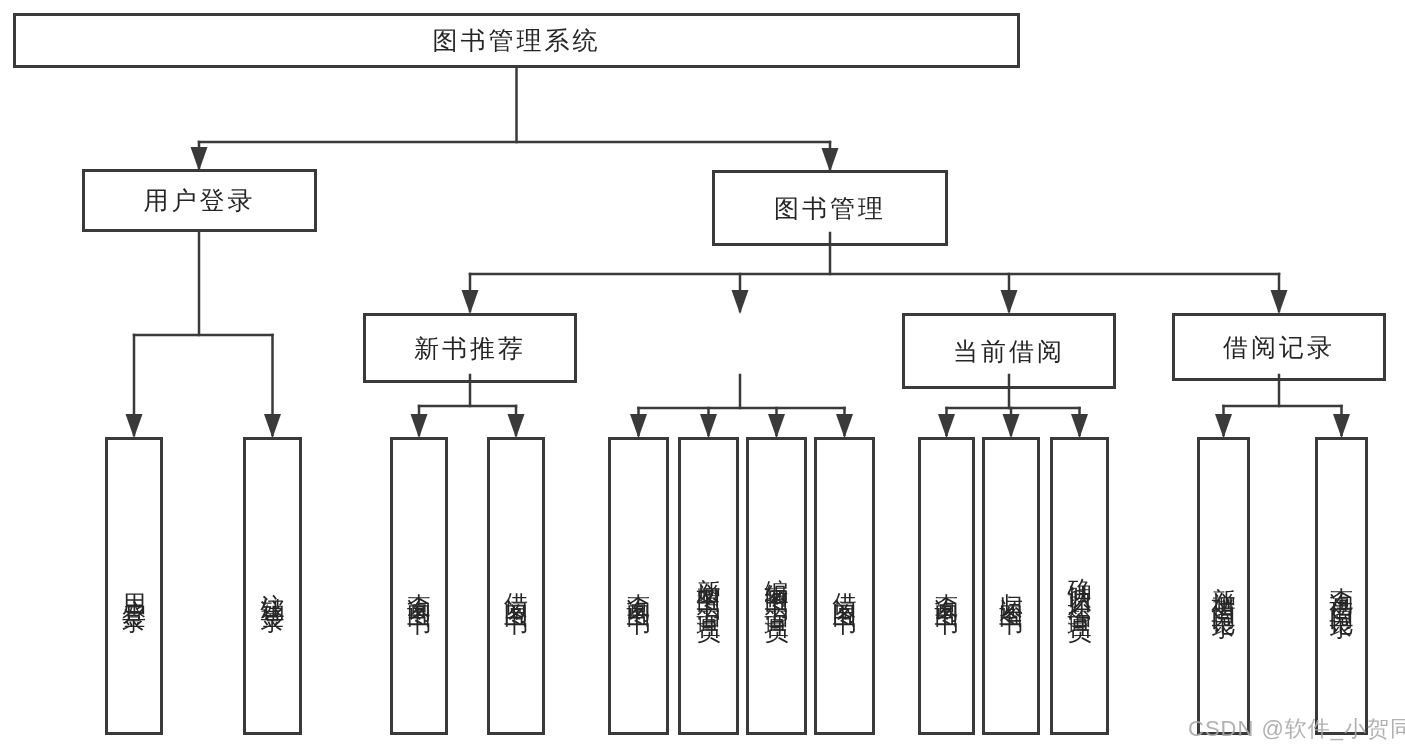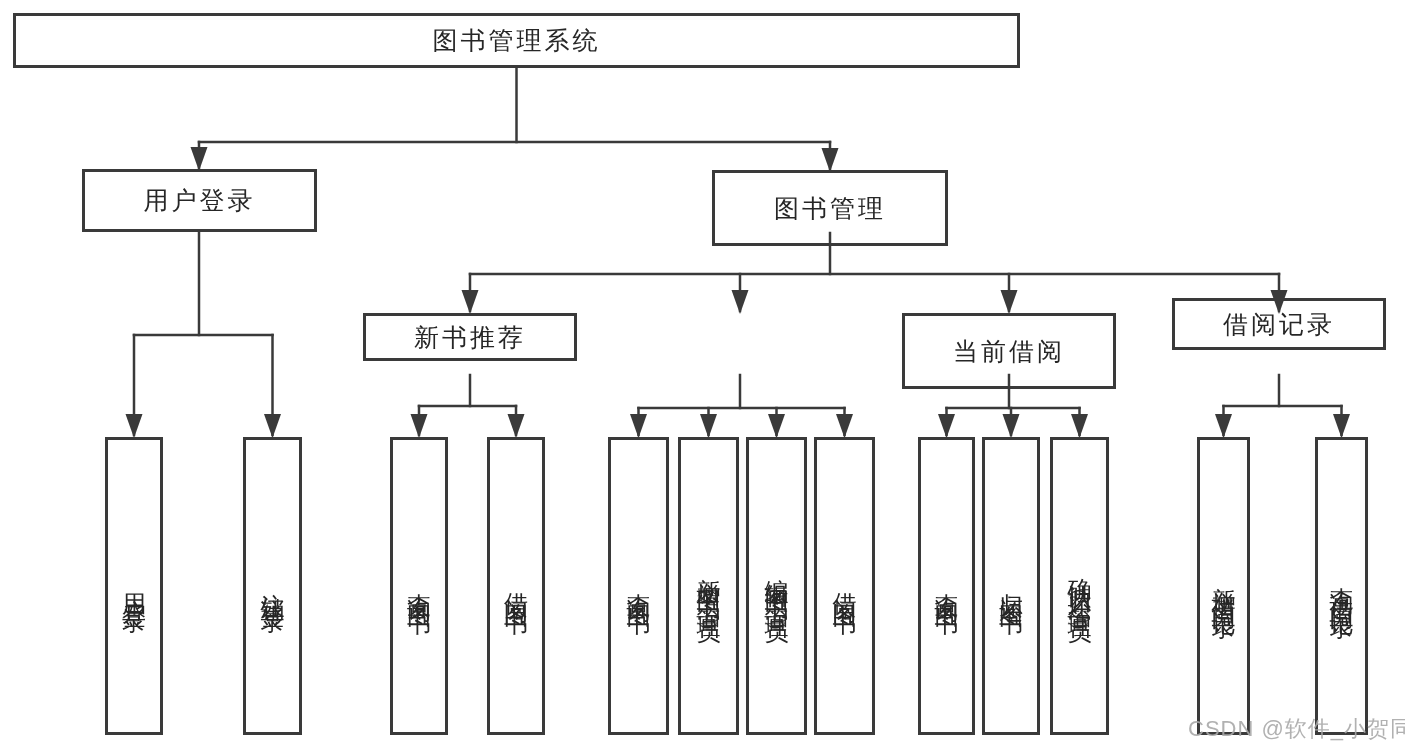--- a/index.html
+++ b/index.html
@@ -138,27 +138,27 @@
     <span>图书管理系统</span>
   </div>
 
   <div class="hbox" style="left:82px;top:169px;width:235px;height:63px">
     <span>用户登录</span>
   </div>
   <div class="hbox" style="left:712px;top:170px;width:236px;height:76px">
     <span>图书管理</span>
   </div>
 
-  <div class="hbox" style="left:363px;top:313px;width:214px;height:48px">
+  <div class="hbox" style="left:363px;top:313px;width:214px;height:70px">
     <span>新书推荐</span>
   </div>
   <div class="hbox" style="left:902px;top:313px;width:214px;height:76px">
     <span>当前借阅</span>
   </div>
-  <div class="hbox" style="left:1172px;top:298px;width:214px;height:52px">
+  <div class="hbox" style="left:1172px;top:313px;width:214px;height:68px">
     <span>借阅记录</span>
   </div>
 
   <div class="vbox" style="left:105px;width:58px">
     <span class="vtext">用户登录</span>
   </div>
   <div class="vbox" style="left:243px;width:59px">
     <span class="vtext">注销登录</span>
   </div>
 

